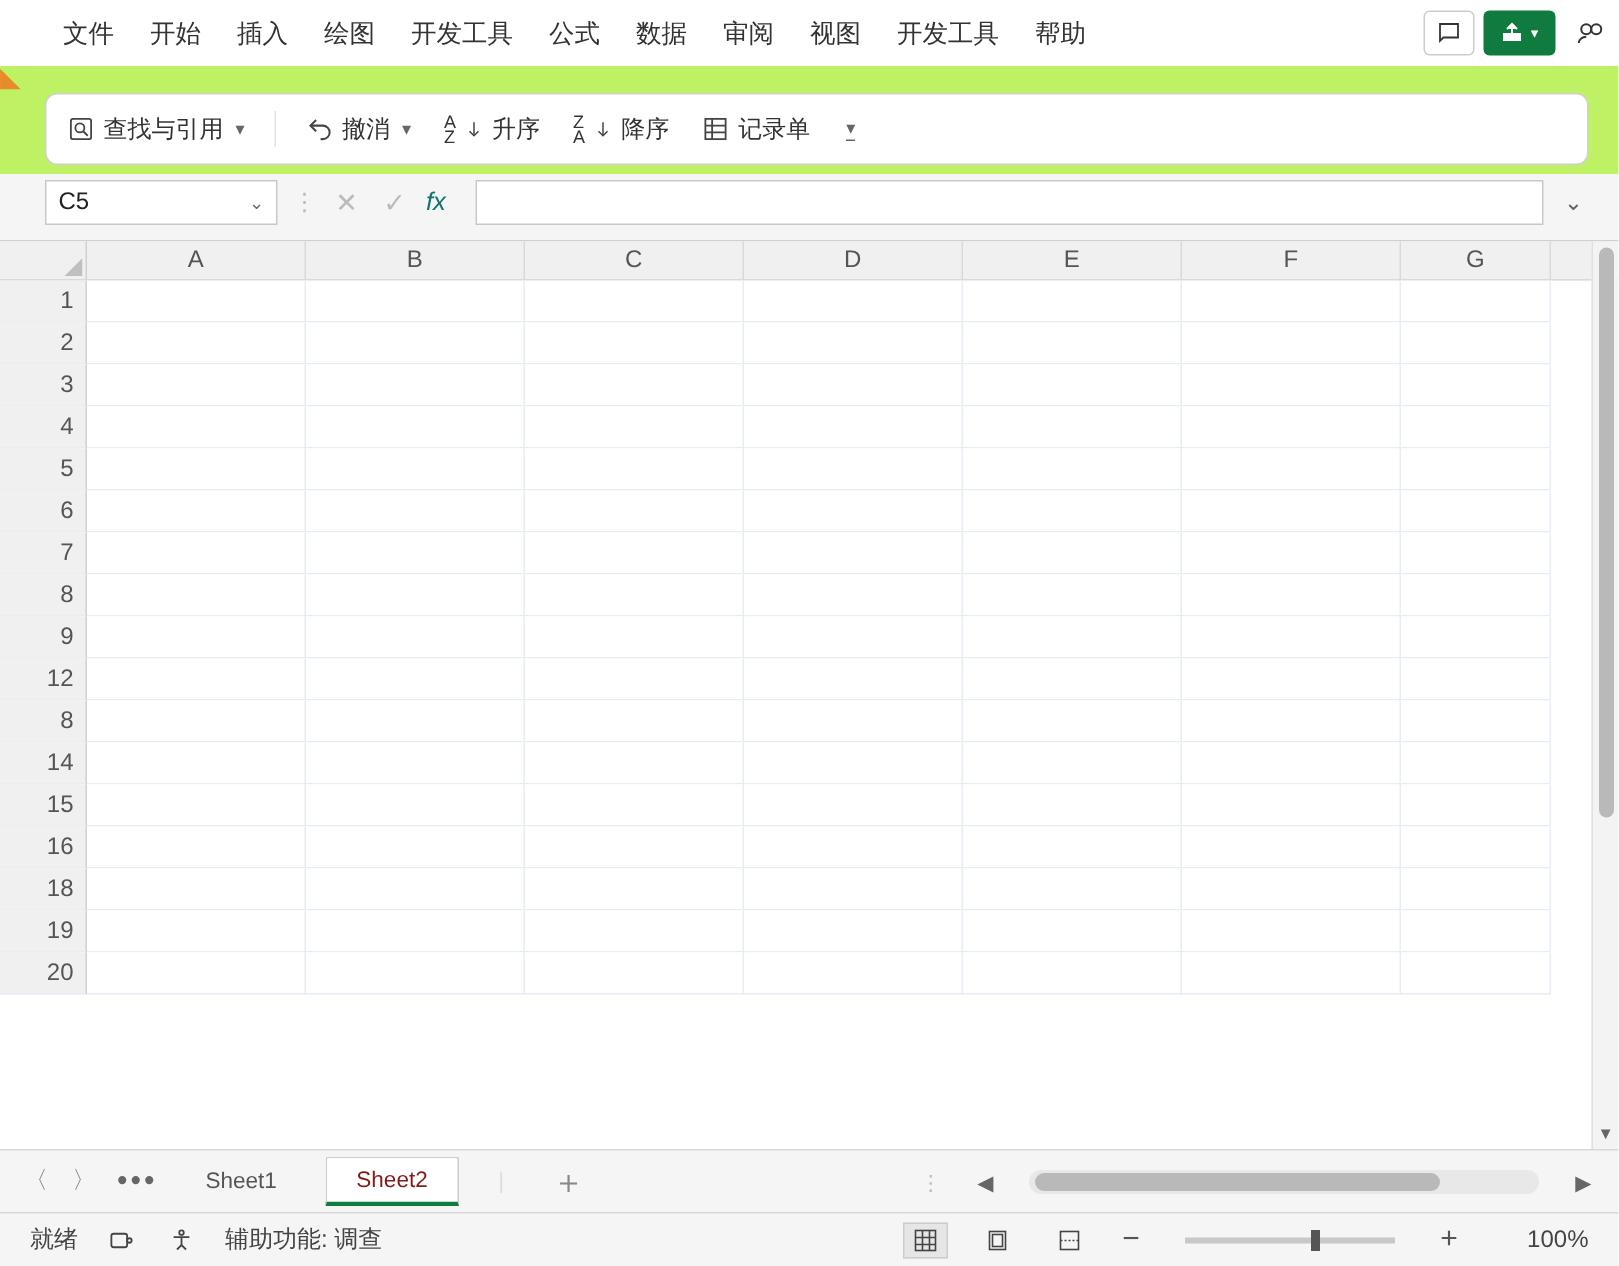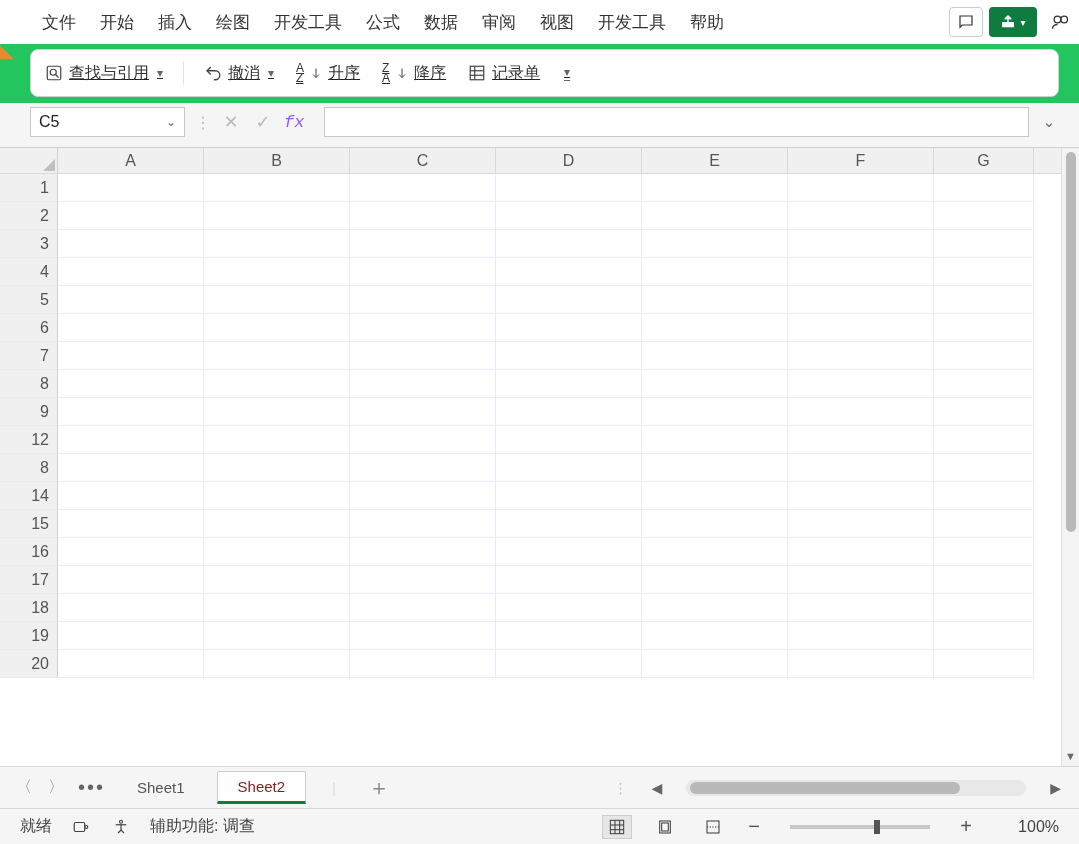--- a/index.html
+++ b/index.html
@@ -9,34 +9,34 @@
 
 .menubar { display: flex; align-items: center; height: 44px; padding-left: 30px; gap: 0; background:#fff; }
 .menubar .tab { padding: 0 12px; height: 100%; display:flex; align-items:center; cursor:pointer; font-size:17px; color:#333; }
 .menubar .spacer { flex:1; }
 .menubar .iconbtn { width:34px; height:30px; display:flex; align-items:center; justify-content:center; border-radius:4px; margin:0 2px; cursor:pointer; }
 .menubar .sharebtn { background:#0f7b3e; color:#fff; width:48px; height:30px; border-radius:4px; display:flex; align-items:center; justify-content:center; gap:4px; margin:0 4px; cursor:pointer;}
 .menubar .sharebtn svg { fill:#fff; }
 .menubar .iconbtn svg { stroke:#333; fill:none; }
 
 
-.ribbon-wrap { padding: 5px 20px 6px 30px; background:#22c55e;text-decoration:underline;}
+.ribbon-wrap { padding: 18px 20px 6px 30px; background:#bef264;}
 .ribbon { border:1px solid #d0d0d0; border-radius:8px; height:48px; display:flex; align-items:center; padding:0 10px; gap:14px; background:#fff;}
 .ribbon .rbtn { display:flex; align-items:center; gap:6px; padding:4px 4px; cursor:pointer; font-size:16px; color:#333;}
 .ribbon .rbtn svg { stroke:#444; fill:none; }
 .ribbon .divider { width:1px; height:24px; background:#e3e3e3; margin:0 2px;}
 .ribbon .chev { font-size:12px; color:#666; margin-left:2px;}
 
 
 .fxrow { display:flex; align-items:center; height:38px; padding:0 20px 0 30px; gap:10px; background:#f5f5f5;}
 .namebox { width:155px; height:30px; border:1px solid #c8c8c8; background:#fff; display:flex; align-items:center; justify-content:space-between; padding:0 8px; font-size:16px;}
 .namebox .chev { color:#666; font-size:12px;}
 .fxrow .dots { color:#bbb; font-size:16px; letter-spacing:-1px;}
 .fxcancel, .fxok { width:22px; height:22px; display:flex; align-items:center; justify-content:center; color:#bbb; font-size:18px;}
-.fxlabel { font-style:italic; font-family:Liberation Mono, monospace; font-size:17px; color:#8b5cf6; margin-right:10px;}
+.fxlabel { font-style:italic; font-family:Liberation Sans, sans-serif; font-size:17px; color:#0f766e; margin-right:10px;}
 .fxinput { flex:1; height:30px; border:1px solid #c8c8c8; background:#fff; display:flex; align-items:center; padding:0 8px; }
 .fxexpand { width:20px; display:flex; align-items:center; justify-content:center; color:#666;}
 
 
 .gridwrap { flex:1; display:flex; flex-direction:column; border-top:1px solid #d0d0d0; background:#fff; margin-top:6px; position:relative;}
 .colhdr { display:flex; height:26px; border-bottom:1px solid #d9d9d9; background:#f0f0f0;}
 .corner { width:58px; border-right:1px solid #d0d0d0; background:#f0f0f0; display:flex; align-items:flex-end; justify-content:flex-end; padding:2px;}
 .corner svg { fill:#bfbfbf; }
 .colcell { width:146px; border-right:1px solid #d9d9d9; display:flex; align-items:center; justify-content:center; font-size:16px; color:#555; background:#f0f0f0;}
 .rowswrap { flex:1; overflow:hidden; position:relative;}
@@ -328,30 +328,20 @@
         <div class="rowhdr">16</div>
         <div class="cell"></div>
         <div class="cell"></div>
         <div class="cell"></div>
         <div class="cell"></div>
         <div class="cell"></div>
         <div class="cell"></div>
         <div class="cell" style="width: 100px;"></div>
       </div>
       <div class="gridrow">
-        <div class="rowhdr">17</div>
-        <div class="cell"></div>
-        <div class="cell"></div>
-        <div class="cell"></div>
-        <div class="cell"></div>
-        <div class="cell"></div>
-        <div class="cell"></div>
-        <div class="cell" style="width: 100px;"></div>
-      </div>
-      <div class="gridrow">
         <div class="rowhdr">18</div>
         <div class="cell"></div>
         <div class="cell"></div>
         <div class="cell"></div>
         <div class="cell"></div>
         <div class="cell"></div>
         <div class="cell"></div>
         <div class="cell" style="width: 100px;"></div>
       </div>
       <div class="gridrow">

